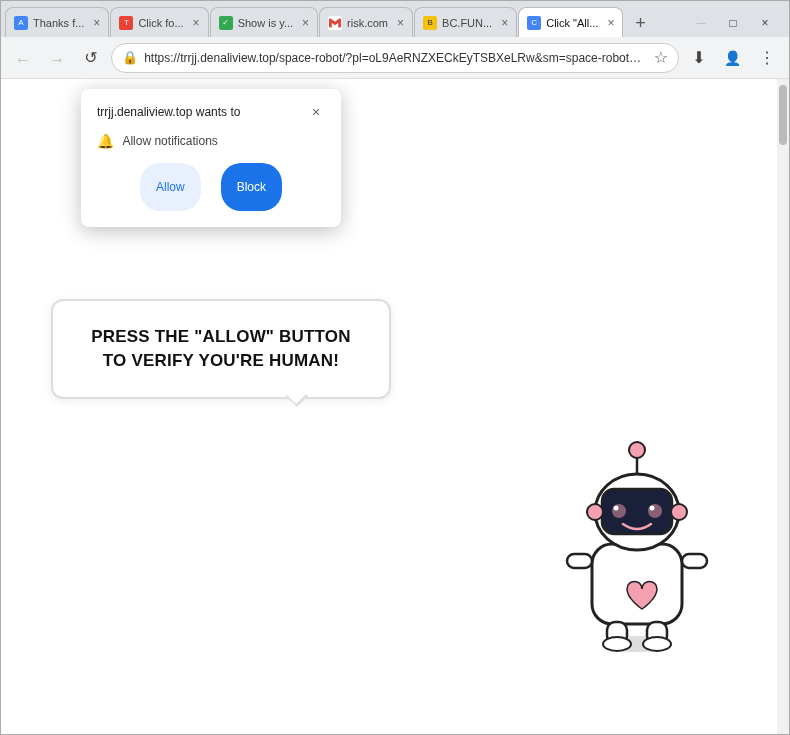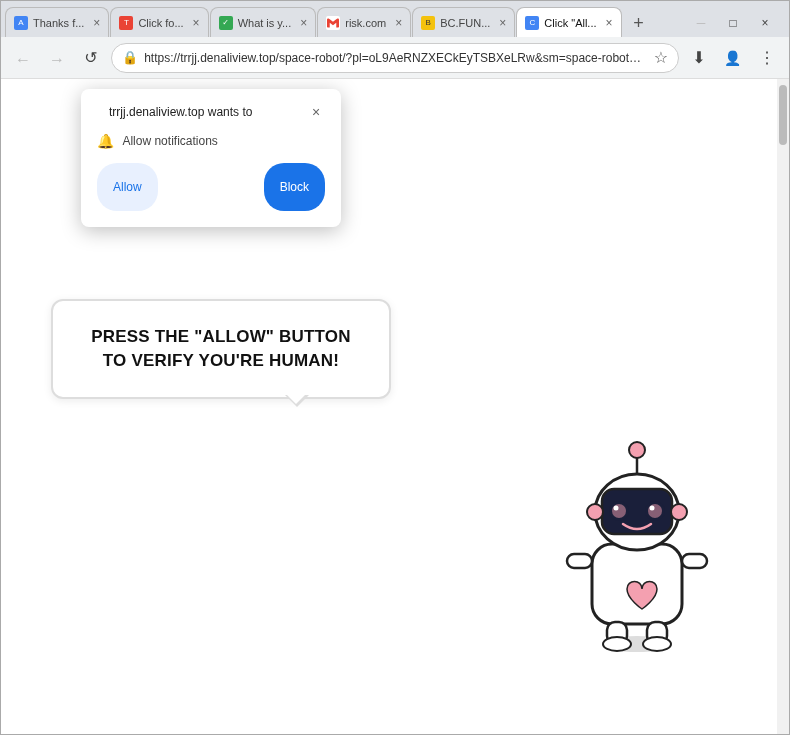--- a/index.html
+++ b/index.html
@@ -180,21 +180,20 @@
     .popup-header {
       display: flex;
       justify-content: space-between;
       align-items: center;
       margin-bottom: 12px;
     }
     .popup-title {
       font-size: 12px;
       color: #222;
       font-weight: 500;
-      margin-left: 12px;
     }
     .popup-close {
       width: 18px;
       height: 18px;
       display: flex;
       align-items: center;
       justify-content: center;
       font-size: 14px;
       color: #666;
       cursor: pointer;
@@ -207,21 +206,21 @@
       margin-bottom: 14px;
       font-size: 12px;
       color: #444;
     }
     .bell-icon {
       font-size: 14px;
       color: #555;
     }
     .popup-buttons {
       display: flex;
-      justify-content: space-between;
+      justify-content: center;
     }
     .btn-allow {
       padding: 5px 16px;
       background: #e8f0fe;
       color: #1a73e8;
       border: none;
       border-radius: 20px;
       font-size: 12px;
       cursor: pointer;
       font-weight: 500;
@@ -338,21 +337,21 @@
       <span>Thanks f...</span>
       <span class="tab-close">×</span>
     </div>
     <div class="tab">
       <span class="tab-icon favicon-red">T</span>
       <span>Click fo...</span>
       <span class="tab-close">×</span>
     </div>
     <div class="tab">
       <span class="tab-icon favicon-green">✓</span>
-      <span>What is y...</span>
+      <span>Show is y...</span>
       <span class="tab-close">×</span>
     </div>
     <div class="tab">
       <span class="tab-icon favicon-gmail">
         <svg width="12" height="12" viewBox="0 0 24 24">
             <path d="M24 5.457v13.909c0 .904-.732 1.636-1.636 1.636h-3.819V11.73L12 16.64l-6.545-4.91v9.273H1.636A1.636 1.636 0 0 1 0 19.366V5.457c0-2.023 2.309-3.178 3.927-1.964L5.455 4.64 12 9.548l6.545-4.91 1.528-1.145C21.69 2.28 24 3.434 24 5.457z" fill="#EA4335"></path>
           </svg>
       </span>
       <span>risk.com</span>
       <span class="tab-close">×</span>

